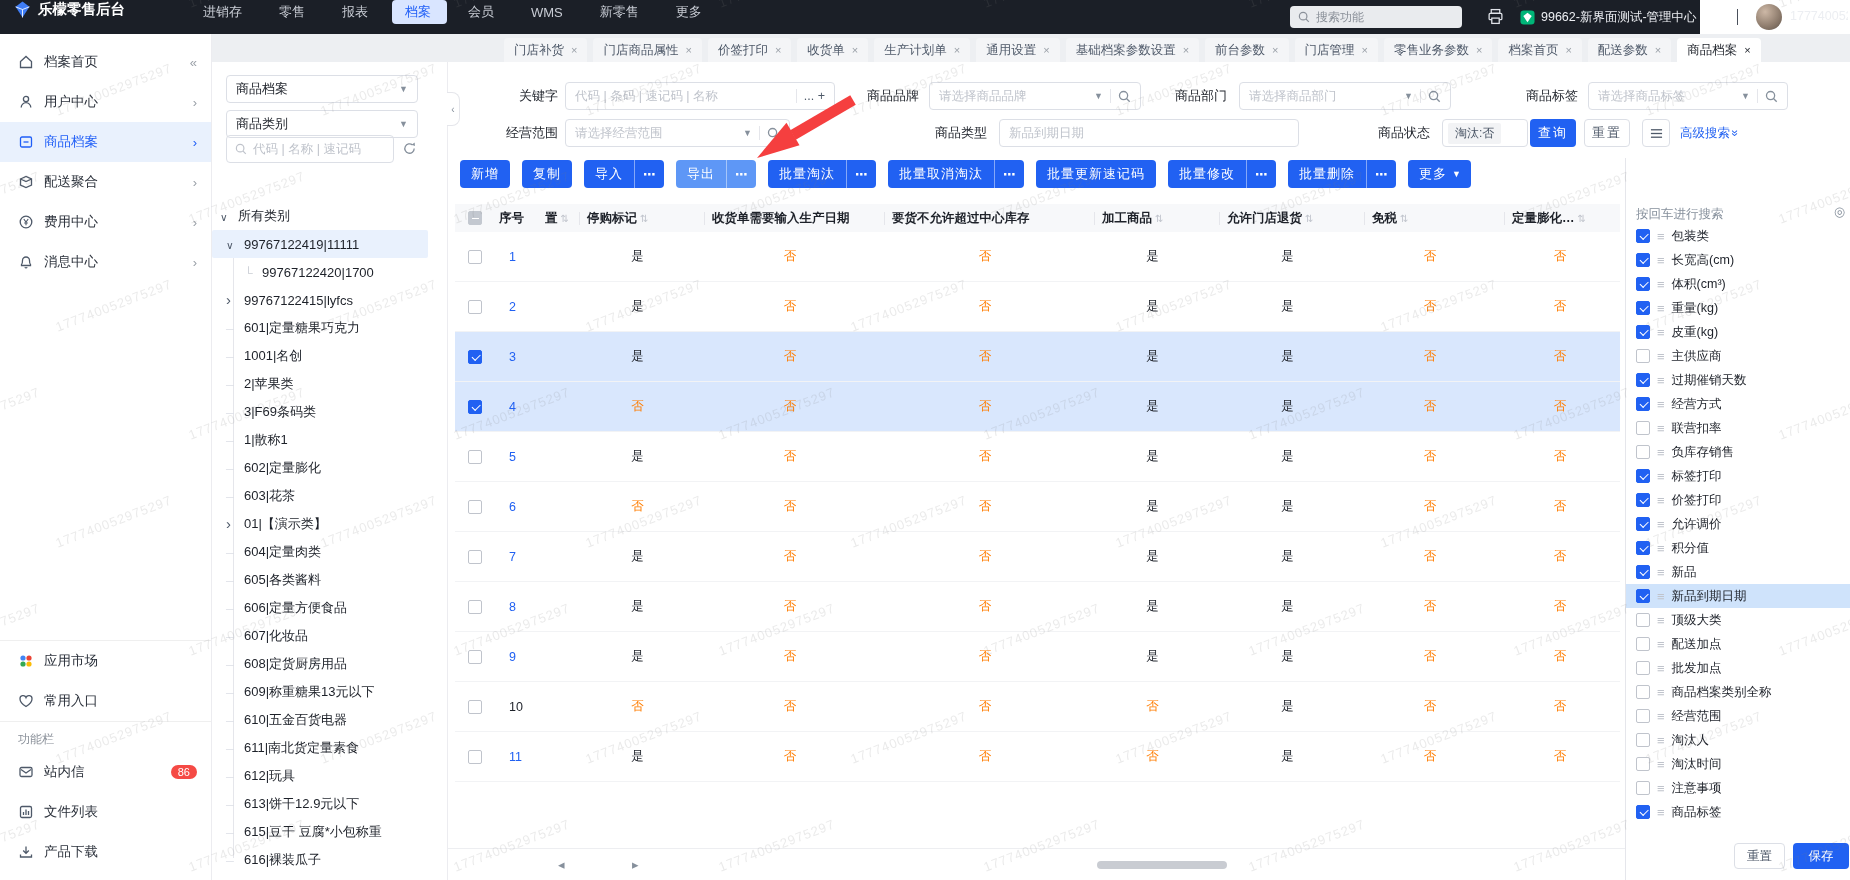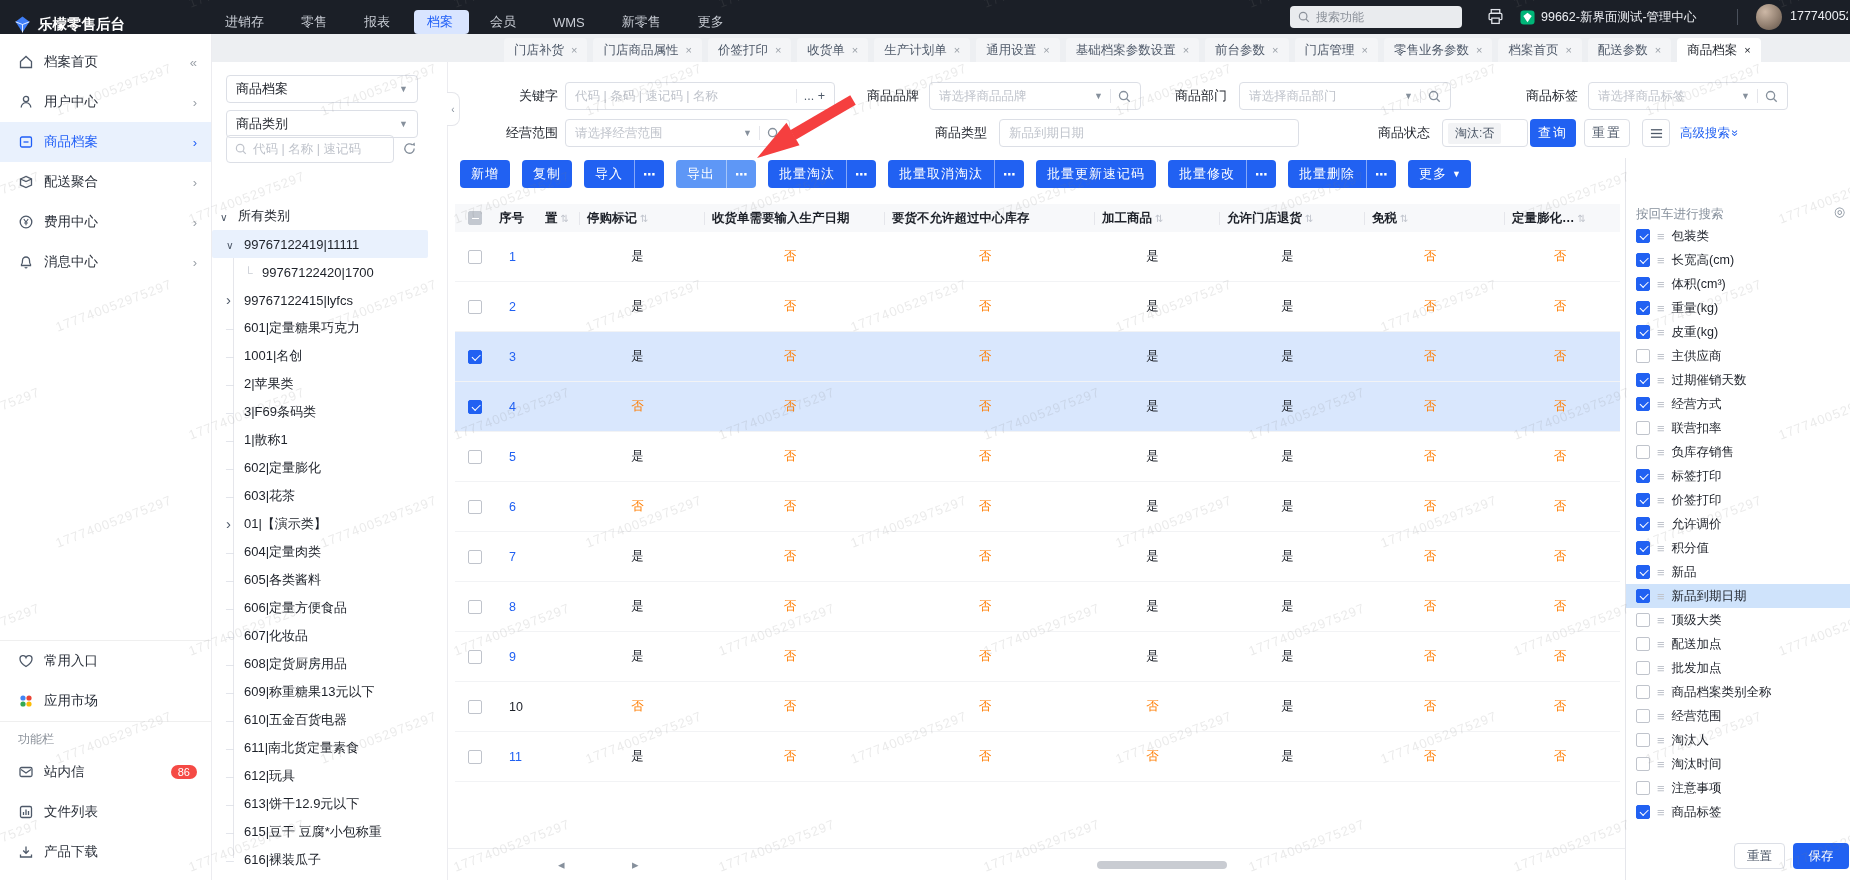--- a/index.html
+++ b/index.html
@@ -5,23 +5,23 @@
   *{margin:0;padding:0;box-sizing:border-box}
   html,body{background:#888}
   body{font-family:"Liberation Sans","DejaVu Sans",sans-serif}
   .page{position:relative;width:1850px;height:880px;background:#fff;overflow:hidden;margin:0 auto;font-size:13px;color:#1d2129}
 
   
   #wm{position:absolute;inset:0;pointer-events:none;z-index:50;overflow:hidden}
   .wm-t{position:absolute;font-size:13px;color:rgba(125,125,125,.16);transform:rotate(-21deg);white-space:nowrap;letter-spacing:1px}
 
   
-  .topbar{position:absolute;left:0;top:0;width:1850px;height:34px;background:#1b1f27;display:flex;align-items:flex-end;z-index:5}
+  .topbar{position:absolute;left:0;top:0;width:1700px;height:34px;background:#1b1f27;display:flex;align-items:flex-start;z-index:5}
   .brand{display:flex;align-items:center;gap:7px;margin-left:14px;color:#fff;font-size:14.5px;font-weight:bold;width:170px}
-  .topmenu{position:absolute;left:212px;display:flex;align-items:center;gap:8px}
+  .topmenu{position:absolute;left:190px;display:flex;align-items:center;gap:8px}
   .tm-item{color:#c8ccd4;font-size:13px;padding:3px 13px;border-radius:4px;cursor:pointer;white-space:nowrap}
   .tm-item.active{background:#d9e5ff;color:#1f5ef7;font-weight:normal}
   .tm-caret{font-size:9px;margin-left:3px;color:#c8ccd4}
   .top-search{position:absolute;left:1290px;top:6px;width:172px;height:22px;background:#e9ebee;border-radius:4px;display:flex;align-items:center;padding:0 8px;gap:6px;color:#8a9099;font-size:12px}
   .top-printer{position:absolute;left:1487px;top:8px}
   .tenant{position:absolute;left:1520px;top:0;height:34px;display:flex;align-items:center;gap:6px;color:#eceef2;font-size:12.5px}
   .top-div{position:absolute;left:1737px;top:9px;width:1px;height:16px;background:#4a505b}
   .avatar{position:absolute;left:1756px;top:4px;width:26px;height:26px;border-radius:50%;background:radial-gradient(circle at 35% 30%,#cdb8a6,#8d7b6c 60%,#5e5249)}
   .username{position:absolute;left:1790px;top:9px;width:58px;overflow:hidden;color:#eceef2;font-size:12.5px;white-space:nowrap}
 
@@ -324,32 +324,32 @@
           <path d="M3.5 11.5 V10.5 C3.5 10.5 4.5 9.8 4.5 6.5 A3.5 3.5 0 0 1 11.5 6.5 C11.5 9.8 12.5 10.5 12.5 10.5 V11.5 Z" fill="none" stroke="#4e5969" stroke-width="1.3"></path>
           <path d="M6.8 13.2 a1.4 1.4 0 0 0 2.4 0" fill="none" stroke="#4e5969" stroke-width="1.2"></path>
         </svg>
       <span class="lbl">消息中心</span>
         <span class="arr">›</span>
     </div>
     <div class="side-sp"></div>
     <div class="side-hr"></div>
     <div class="side-item">
       <svg width="16" height="16" viewBox="0 0 16 16">
-          <path d="M8 13.5 C8 13.5 2 9.8 2 5.9 A3.1 3.1 0 0 1 8 4.6 A3.1 3.1 0 0 1 14 5.9 C14 9.8 8 13.5 8 13.5 Z" fill="none" stroke="#4e5969" stroke-width="1.3"></path>
-        </svg>
-      <span class="lbl">常用入口</span>
-    </div>
-    <div class="side-item">
-      <svg width="16" height="16" viewBox="0 0 16 16">
           <circle cx="5" cy="5" r="2.6" fill="#4285f4"></circle>
           <circle cx="11" cy="5" r="2.6" fill="#ea4335"></circle>
           <circle cx="5" cy="11" r="2.6" fill="#34a853"></circle>
           <circle cx="11" cy="11" r="2.6" fill="#fbbc05"></circle>
         </svg>
       <span class="lbl">应用市场</span>
+    </div>
+    <div class="side-item">
+      <svg width="16" height="16" viewBox="0 0 16 16">
+          <path d="M8 13.5 C8 13.5 2 9.8 2 5.9 A3.1 3.1 0 0 1 8 4.6 A3.1 3.1 0 0 1 14 5.9 C14 9.8 8 13.5 8 13.5 Z" fill="none" stroke="#4e5969" stroke-width="1.3"></path>
+        </svg>
+      <span class="lbl">常用入口</span>
     </div>
     <div class="side-hr"></div>
     <div class="side-sec">功能栏</div>
     <div class="side-item">
       <svg width="16" height="16" viewBox="0 0 16 16">
           <rect x="2" y="3.5" width="12" height="9" rx="1.5" fill="none" stroke="#4e5969" stroke-width="1.3"></rect>
           <polyline points="3,5.5 8,9 13,5.5" fill="none" stroke="#4e5969" stroke-width="1.3"></polyline>
         </svg>
       <span class="lbl">站内信</span>
       <span class="badge">86</span>

